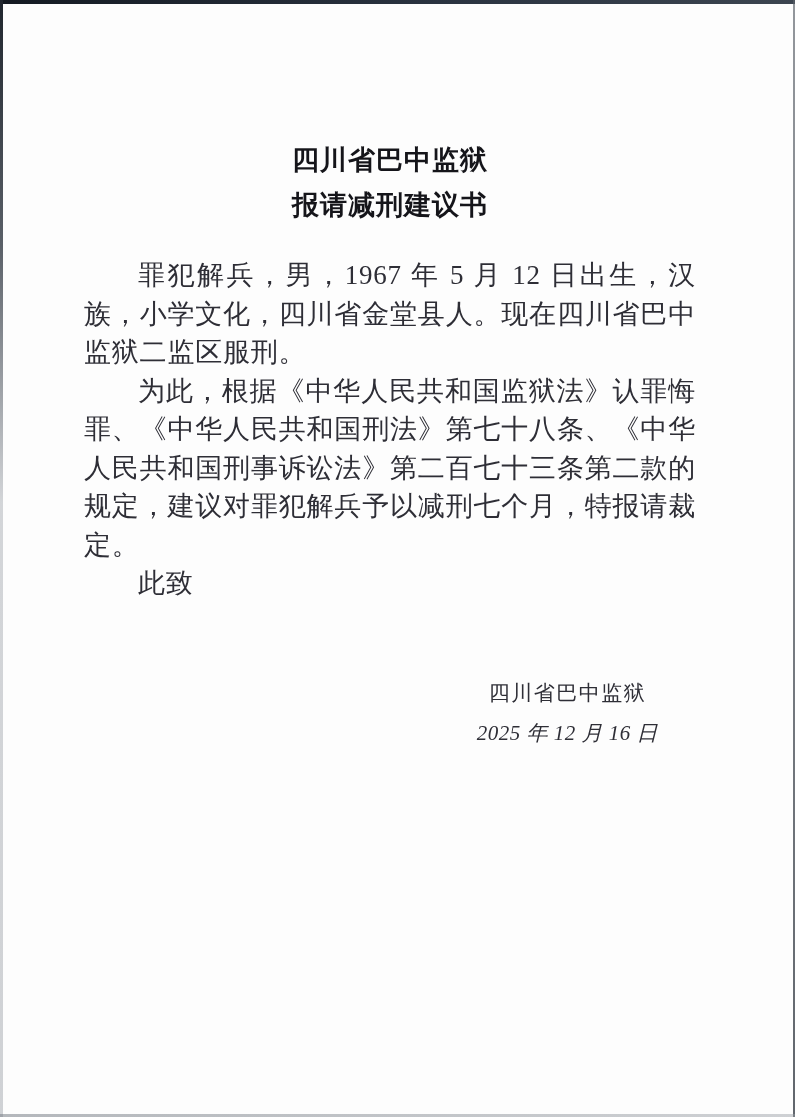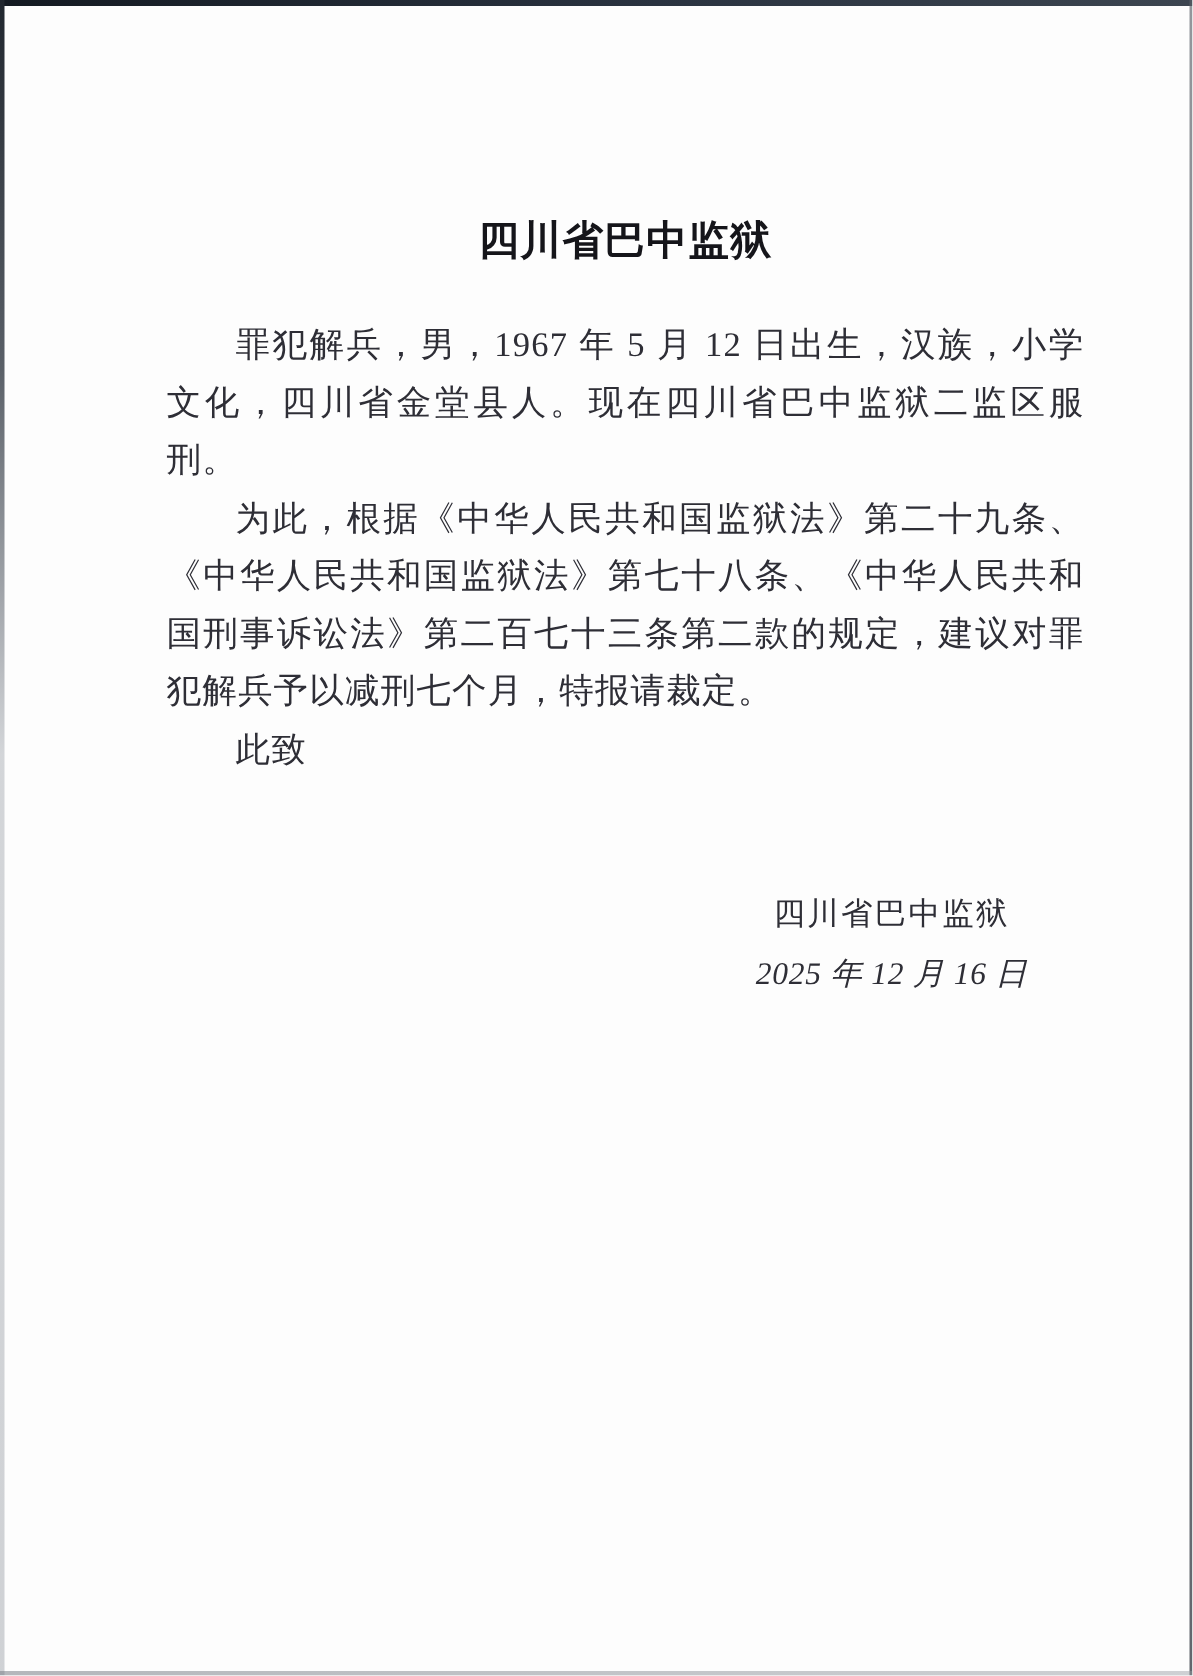--- a/index.html
+++ b/index.html
@@ -32,38 +32,38 @@
     width: 2px; height: 100%;
     background: linear-gradient(180deg, rgba(90,96,104,0.65), rgba(70,76,84,0.85));
   }
   .scan-edge-bottom {
     position: absolute; bottom: 0; left: 0;
     width: 100%; height: 3px;
     background: linear-gradient(90deg, rgba(120,126,134,0.55), rgba(150,155,162,0.45));
   }
   .doc {
     position: absolute;
-    left: 111px;
+    left: 84px;
     top: 138px;
     width: 612px;
   }
   .title {
     text-align: center;
     font-family: "Liberation Sans", sans-serif;
     font-weight: 700;
     font-size: 27px;
     line-height: 45px;
     color: #15151a;
     letter-spacing: 1px;
     margin: 0 0 28px 0;
   }
   .title .title-line { display: block; }
   .body-text p {
     margin: 0;
-    font-size: 23px;
+    font-size: 27px;
     line-height: 38.5px;
     letter-spacing: 0.8px;
     text-align: justify;
     text-indent: 2em;
   }
   .salute {
     margin: 0;
     font-size: 21px;
     line-height: 38.5px;
     letter-spacing: 6px;
@@ -98,25 +98,26 @@
 
 <div class="page">
   <div class="scan-edge-top"></div>
   <div class="scan-edge-left"></div>
   <div class="scan-edge-right"></div>
   <div class="scan-edge-bottom"></div>
 
   <div class="doc">
     <h1 class="title">
       <span class="title-line">四川省巴中监狱</span>
+      <span class="title-line">报请减刑建议书</span>
     </h1>
 
     <div class="body-text">
       <p>罪犯解兵，男，1967 年 5 月 12 日出生，汉族，小学文化，四川省金堂县人。现在四川省巴中监狱二监区服刑。</p>
-      <p>为此，根据《中华人民共和国监狱法》第二十九条、《中华人民共和国监狱法》第七十八条、《中华人民共和国刑事诉讼法》第二百七十三条第二款的规定，建议对罪犯解兵予以减刑七个月，特报请裁定。</p>
+      <p>为此，根据《中华人民共和国监狱法》认罪悔罪、《中华人民共和国刑法》第七十八条、《中华人民共和国刑事诉讼法》第二百七十三条第二款的规定，建议对罪犯解兵予以减刑七个月，特报请裁定。</p>
       <p class="salute">此致</p>
     </div>
 
     <div class="signoff">
       <span class="org">四川省巴中监狱</span>
       <span class="date">2025 年 12 月 16 日</span>
     </div>
   </div>
 </div>
 

